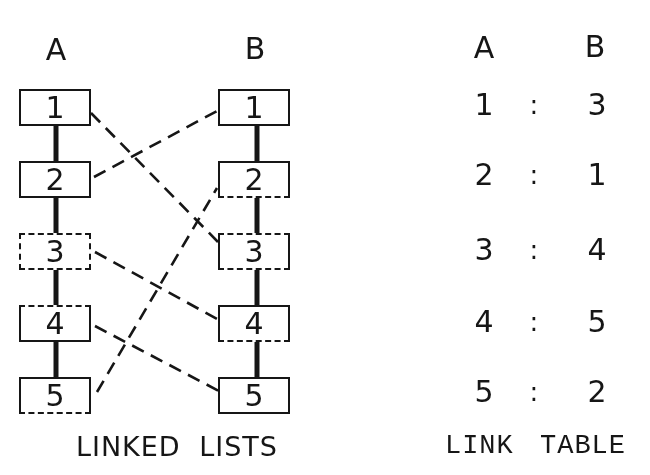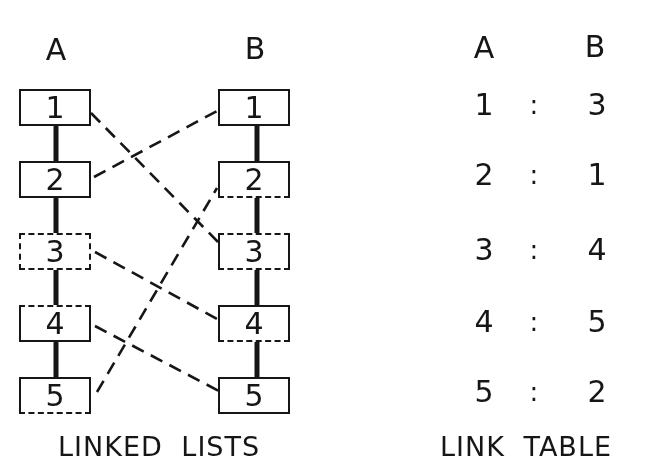--- a/index.html
+++ b/index.html
@@ -35,26 +35,26 @@
   
   .dash-all{border-style:dashed;}
   .dash-top{border-top-style:dashed;}
   .dash-bottom{border-bottom-style:dashed;}
 
   .collabel{
     position:absolute;width:40px;text-align:center;
     font-size:30px;line-height:1;z-index:2;
   }
   .caption{
-    position:absolute;text-align:left;
+    position:absolute;text-align:right;
     font-size:27px;line-height:1;letter-spacing:1px;word-spacing:9px;
     z-index:2;white-space:nowrap;
   }
   #caption-left{left:58px;width:220px;top:433px;}
-  #caption-right{left:440px;width:200px;top:433px;}
+  #caption-right{left:426px;width:200px;top:433px;font-family:Liberation Mono, monospace;}
 
   .trow{position:absolute;left:440px;width:200px;height:38px;z-index:2;}
   .t1{top:86px;} .t2{top:156px;} .t3{top:231px;} .t4{top:303px;} .t5{top:373px;}
   .tc{
     position:absolute;top:0;width:40px;height:38px;
     display:flex;align-items:center;justify-content:center;
     font-size:30px;line-height:1;
   }
   .ta{left:24px;}
   .tsep{left:74px;font-size:26px;}

